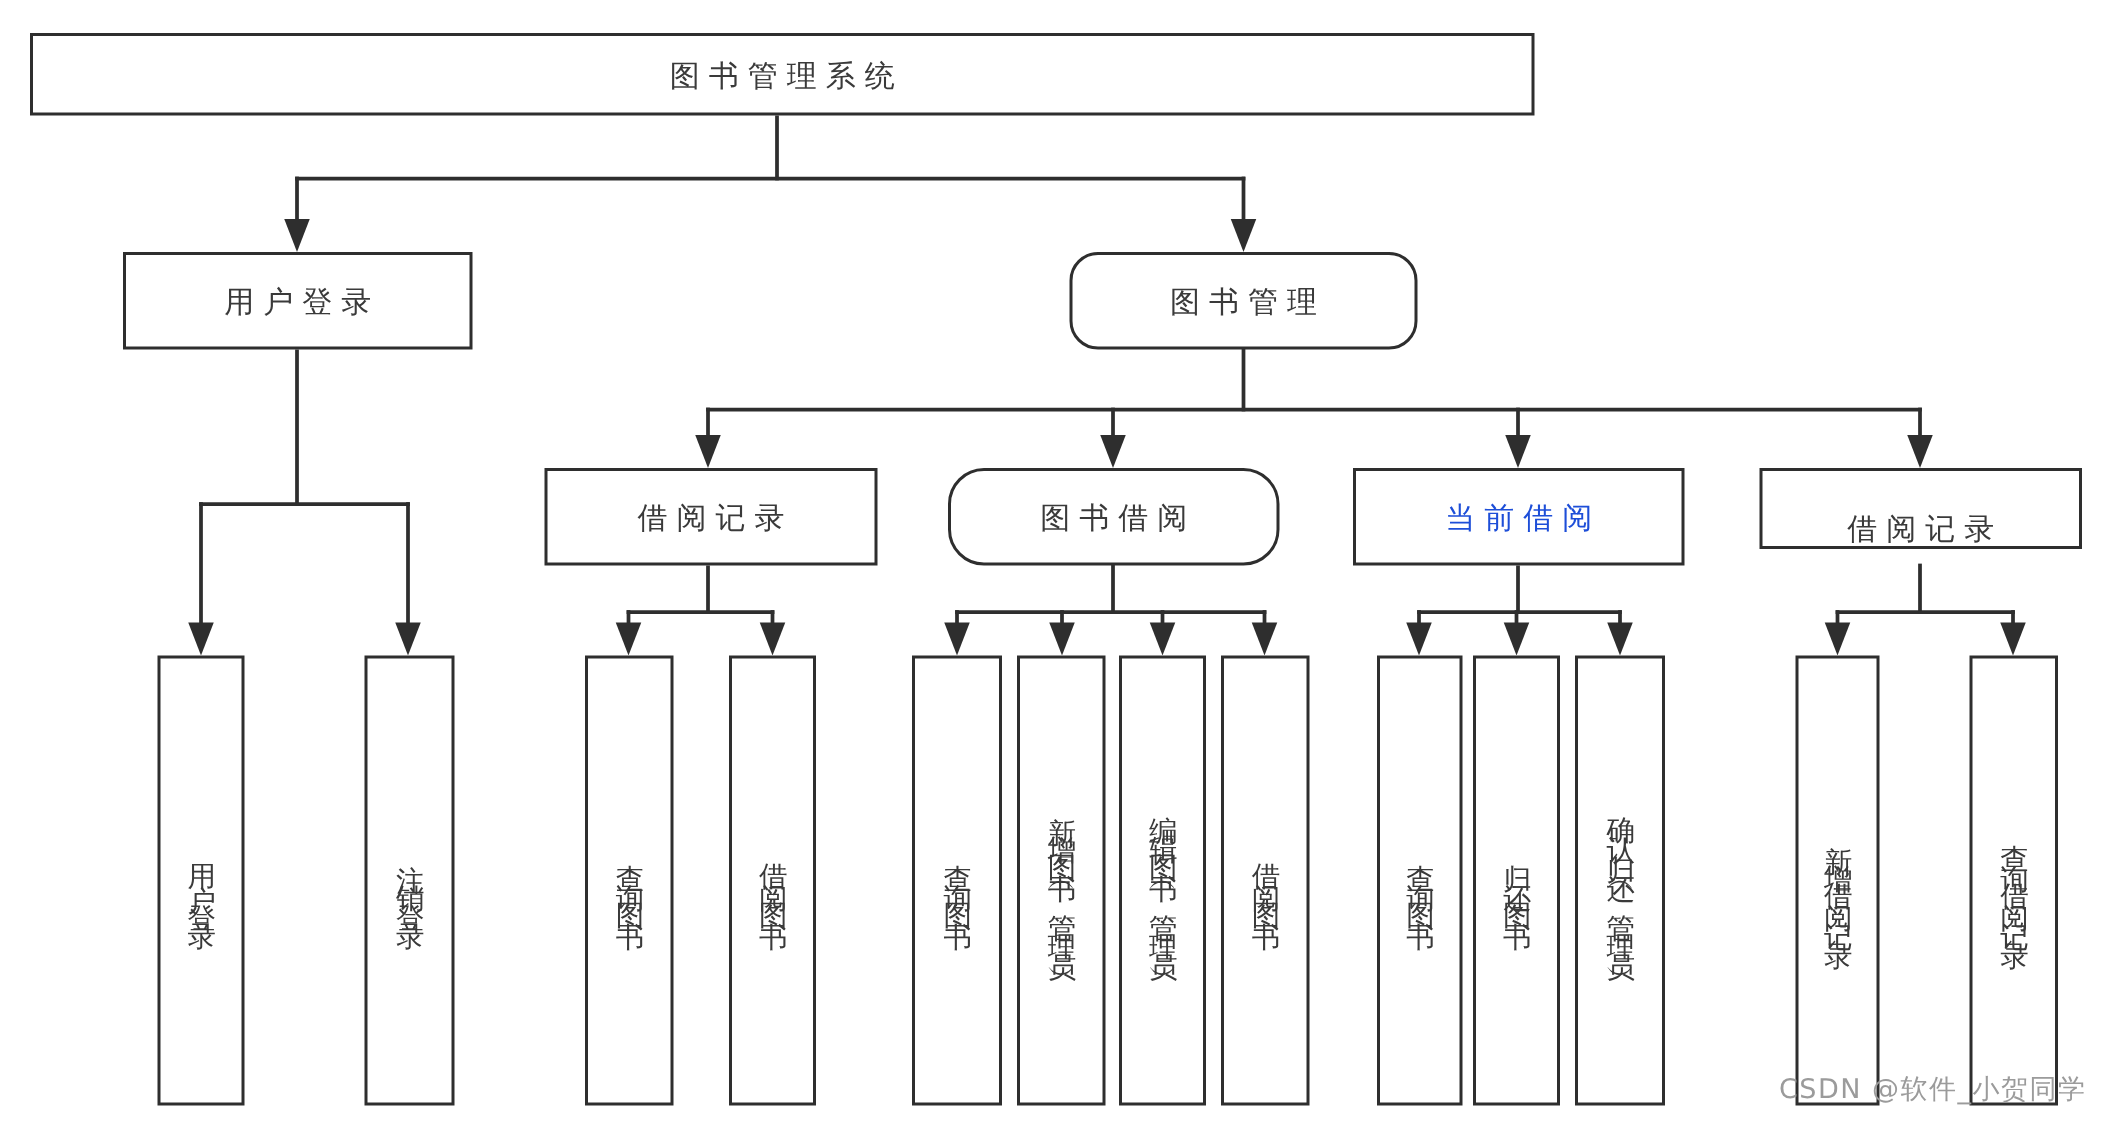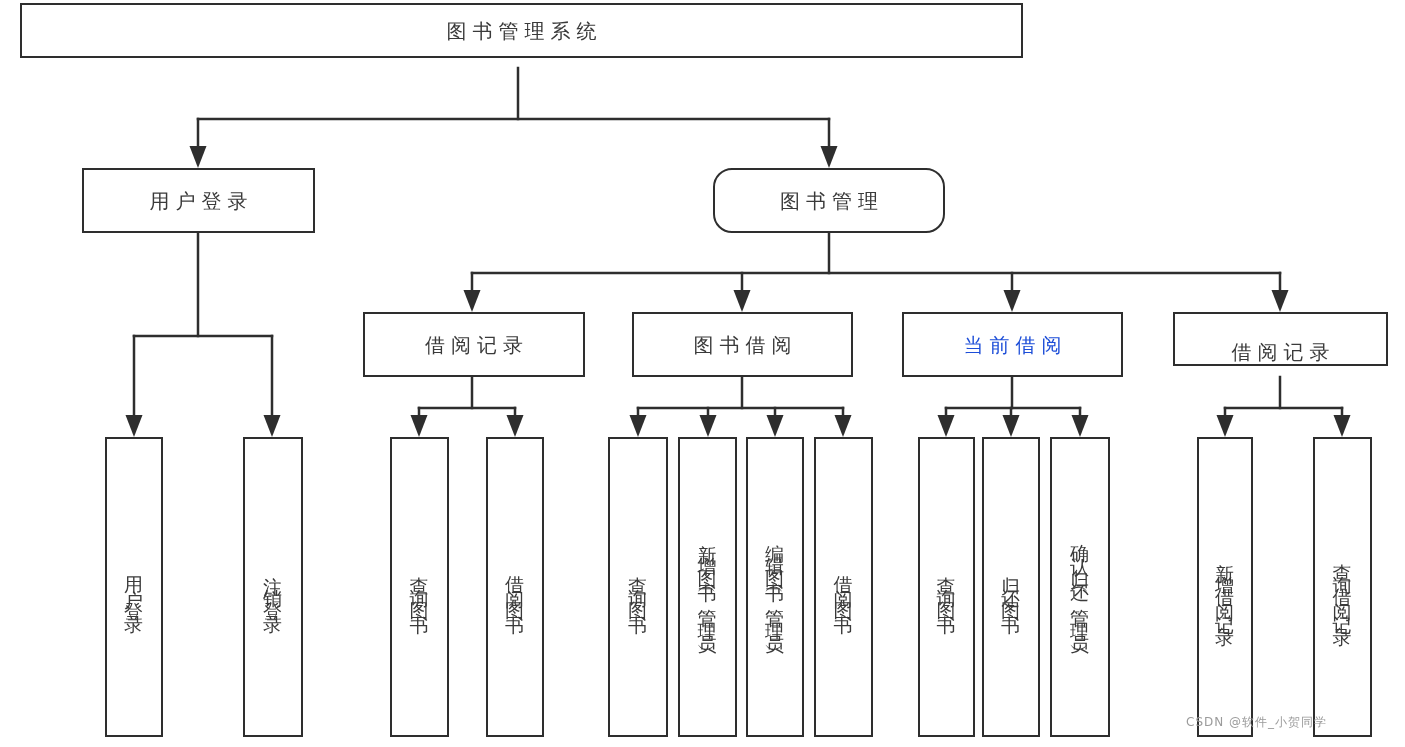--- a/index.html
+++ b/index.html
@@ -32,21 +32,21 @@
     text-orientation:mixed;
     font-size:19px;
     letter-spacing:13px;
     line-height:1;
     white-space:nowrap;
   }
   #watermark{
     position:absolute;
     left:1186px;top:714px;
     z-index:10;
-    font-size:12px;
+    font-size:18px;
     letter-spacing:1px;
     color:#9b9b9b;
     white-space:nowrap;
   }
 </style>
 </head>
 <body>
 
 <div id="canvas" style="background: rgb(255, 255, 255);">
   <svg id="connector-layer" width="1405" height="747" viewBox="0 0 1405 747" aria-hidden="true">
@@ -98,33 +98,33 @@
       <polygon points="1002.5,415 1019.5,415 1011,437" fill="#2e2e2e"></polygon>
       <line x1="1080" y1="408" x2="1080" y2="417" stroke="#2e2e2e" stroke-width="2.5" stroke-linecap="square"></line>
       <polygon points="1071.5,415 1088.5,415 1080,437" fill="#2e2e2e"></polygon>
       <line x1="1225" y1="408" x2="1225" y2="417" stroke="#2e2e2e" stroke-width="2.5" stroke-linecap="square"></line>
       <polygon points="1216.5,415 1233.5,415 1225,437" fill="#2e2e2e"></polygon>
       <line x1="1342" y1="408" x2="1342" y2="417" stroke="#2e2e2e" stroke-width="2.5" stroke-linecap="square"></line>
       <polygon points="1333.5,415 1350.5,415 1342,437" fill="#2e2e2e"></polygon>
     </svg>
 
   <div id="watermark" style="color: rgb(155, 155, 155);">CSDN @软件_小贺同学</div>
-<div class="node" style="left: 20px; top: 3px; width: 1003px; height: 55px; border-color: rgb(46, 46, 46); background: rgb(255, 255, 255);">
+<div class="node" style="left: 20px; top: 22px; width: 1003px; height: 55px; border-color: rgb(46, 46, 46); background: rgb(255, 255, 255);">
       <span class="h-label" style="color: rgb(58, 58, 58);">图书管理系统</span>
     </div>
     <div class="node" style="left: 82px; top: 168px; width: 233px; height: 65px; border-color: rgb(46, 46, 46); background: rgb(255, 255, 255);">
       <span class="h-label" style="color: rgb(58, 58, 58);">用户登录</span>
     </div>
     <div class="node" style="left: 713px; top: 168px; width: 232px; height: 65px; border-color: rgb(46, 46, 46); background: rgb(255, 255, 255); border-radius: 19px;">
       <span class="h-label" style="color: rgb(58, 58, 58);">图书管理</span>
     </div>
     <div class="node" style="left: 363px; top: 312px; width: 222px; height: 65px; border-color: rgb(46, 46, 46); background: rgb(255, 255, 255);">
       <span class="h-label" style="color: rgb(58, 58, 58);">借阅记录</span>
     </div>
-    <div class="node" style="left: 632px; top: 312px; width: 221px; height: 65px; border-color: rgb(46, 46, 46); background: rgb(255, 255, 255);">
+    <div class="node" style="left: 632px; top: 312px; width: 221px; height: 65px; border-color: rgb(46, 46, 46); background: rgb(255, 255, 255); border-radius: 24px;">
       <span class="h-label" style="color: rgb(58, 58, 58);">图书借阅</span>
     </div>
     <div class="node" style="left: 902px; top: 312px; width: 221px; height: 65px; border-color: rgb(46, 46, 46); background: rgb(255, 255, 255);">
       <span class="h-label" style="color: #1d4ed8;">当前借阅</span>
     </div>
     <div class="node" style="left: 1173px; top: 312px; width: 215px; height: 54px; border-color: rgb(46, 46, 46); background: rgb(255, 255, 255); align-items: flex-end;">
       <span class="h-label" style="color: rgb(58, 58, 58);">借阅记录</span>
     </div>
     <div class="node" style="left: 105px; top: 437px; width: 58px; height: 300px; border-color: rgb(46, 46, 46); background: rgb(255, 255, 255);">
       <span class="v-label" style="color: rgb(58, 58, 58);">用户登录</span>

